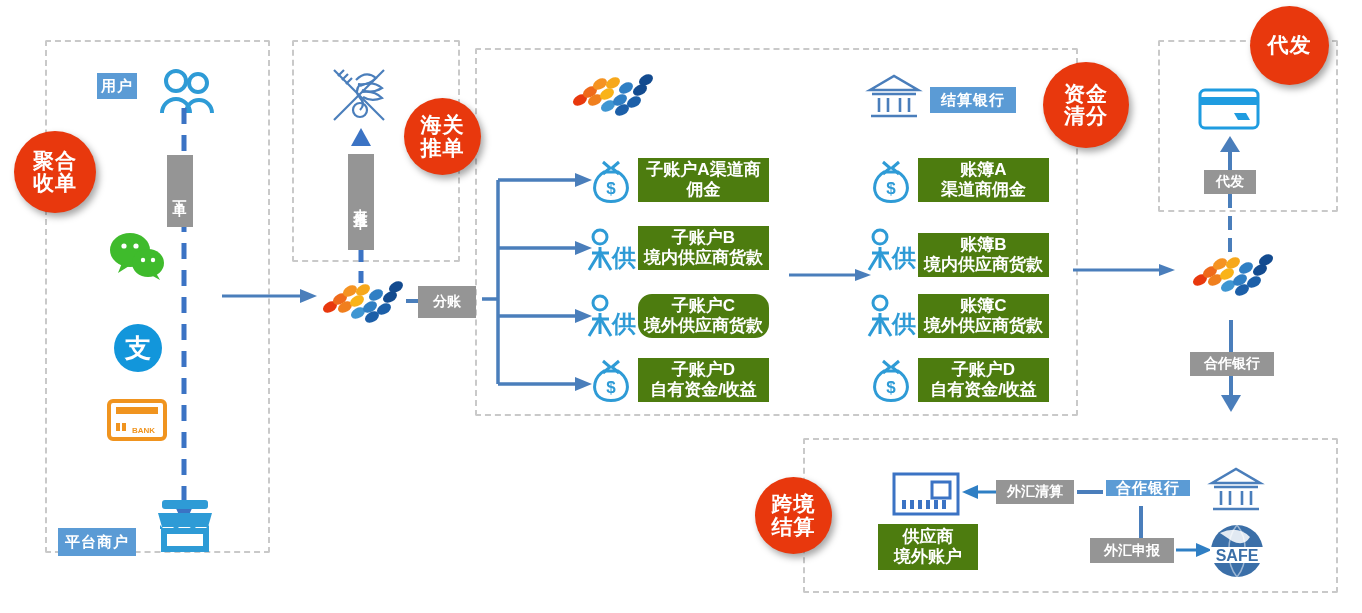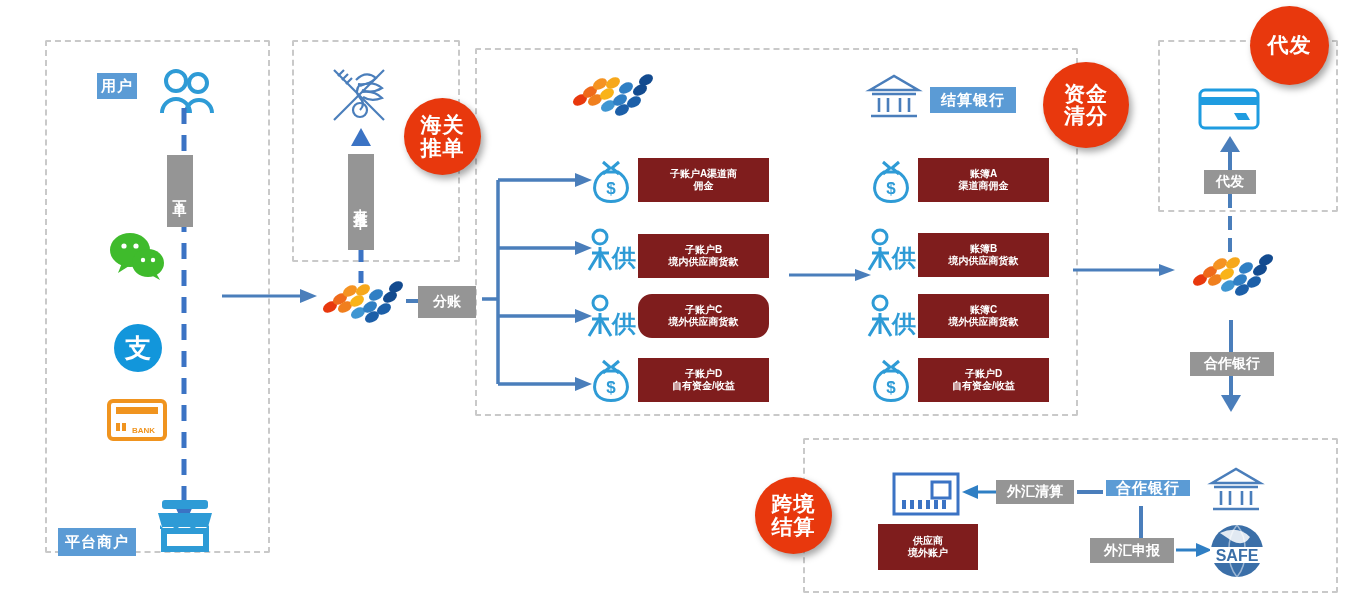--- a/index.html
+++ b/index.html
@@ -5,21 +5,21 @@
   html,body{margin:0;padding:0;background:#ffffff;}
   body{font-family:"Liberation Sans","DejaVu Sans",sans-serif;}
   #canvas{position:relative;width:1362px;height:613px;overflow:hidden;background:#fff;}
   .abs{position:absolute;}
   .dashbox{border:2px dashed #c9c9c9;border-radius:2px;box-sizing:border-box;}
   .bluelabel{background:#5b9bd5;color:#fff;font-weight:bold;font-size:15px;
              display:flex;align-items:center;justify-content:center;letter-spacing:1px;}
   .graylabel{background:#959595;color:#fff;font-weight:bold;font-size:14px;
              display:flex;align-items:center;justify-content:center;}
   .graylabel.vert{writing-mode:vertical-rl;text-orientation:upright;letter-spacing:2px;}
-  .brownbox{background:#7f1d1d;color:#fff;font-weight:bold;font-size:10px;
+  .brownbox{background:#4d7c0f;color:#fff;font-weight:bold;font-size:17px;
             display:flex;flex-direction:column;align-items:center;justify-content:center;
             line-height:1.2;text-align:center;}
   .redcircle{background:#e8380d;color:#fff;border-radius:50%;
              display:flex;flex-direction:column;align-items:center;justify-content:center;
              font-weight:bold;font-size:21px;line-height:1.05;letter-spacing:1px;
              box-shadow:3px 4px 7px rgba(0,0,0,.35);text-align:center;}
   .redcircle span{display:block;}
   svg{display:block;overflow:visible;}
 </style>
 </head>
@@ -86,20 +86,24 @@
   <div class="abs" style="left:152px;top:498px;">
     <svg width="66" height="56" viewBox="0 0 66 56">
       <rect x="10" y="2" width="46" height="9" rx="3" fill="#2e9bd6"></rect>
       <path d="M6 15 h54 l-4 14 h-46 z" fill="#2e9bd6"></path>
       <path d="M8 27 q8 10 16 0 q8 10 17 0 q8 10 16 0 v4 h-49 z" fill="#2e9bd6"></path>
       <rect x="9" y="30" width="48" height="24" fill="#2e9bd6"></rect>
       <rect x="15" y="36" width="36" height="12" fill="#fff"></rect>
     </svg>
   </div>
 
+  <div class="abs redcircle" style="left:14px;top:131px;width:82px;height:82px;">
+    <span>聚合</span>
+    <span>收单</span>
+  </div>
 
   <div class="abs" style="left:222px;top:288px;">
     <svg width="95" height="16" viewBox="0 0 95 16">
       <line x1="0" y1="8" x2="80" y2="8" stroke="#4a7ebb" stroke-width="3"></line>
       <polygon points="95,8 78,1 78,15" fill="#4a7ebb"></polygon>
     </svg>
   </div>
 
   <div class="abs" style="left:326px;top:62px;">
     <svg width="72" height="68" viewBox="0 0 72 68">
@@ -220,21 +224,21 @@
 
   <div class="abs" style="left:586px;top:228px;">
     <svg width="52" height="46" viewBox="0 0 52 46">
       <circle cx="14" cy="9" r="7" fill="none" stroke="#2e9bd6" stroke-width="3"></circle>
       <line x1="14" y1="19" x2="14" y2="40" stroke="#2e9bd6" stroke-width="3"></line>
       <path d="M3 42 L14 24 L25 42" fill="none" stroke="#2e9bd6" stroke-width="3"></path>
       <line x1="6" y1="25" x2="23" y2="25" stroke="#2e9bd6" stroke-width="3"></line>
       <text x="38" y="38" font-family="'DejaVu Sans',sans-serif" font-size="24" font-weight="bold" fill="#2e9bd6" text-anchor="middle">供</text>
     </svg>
   </div>
-  <div class="abs brownbox" style="left:638px;top:234px;width:131px;height:44px;">
+  <div class="abs brownbox" style="left:638px;top:226px;width:131px;height:44px;">
     <span>子账户B</span>
     <span>境内供应商货款</span>
   </div>
 
   <div class="abs" style="left:586px;top:294px;">
     <svg width="52" height="46" viewBox="0 0 52 46">
       <circle cx="14" cy="9" r="7" fill="none" stroke="#2e9bd6" stroke-width="3"></circle>
       <line x1="14" y1="19" x2="14" y2="40" stroke="#2e9bd6" stroke-width="3"></line>
       <path d="M3 42 L14 24 L25 42" fill="none" stroke="#2e9bd6" stroke-width="3"></path>
       <line x1="6" y1="25" x2="23" y2="25" stroke="#2e9bd6" stroke-width="3"></line>

